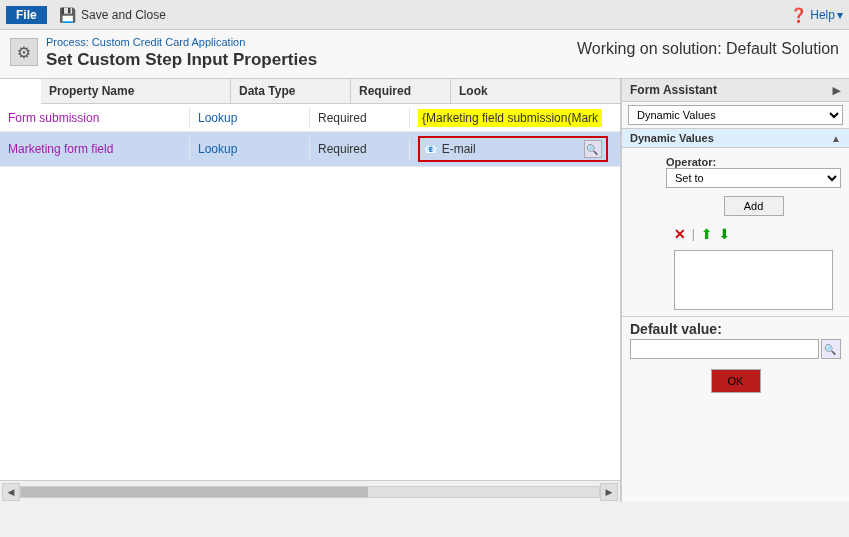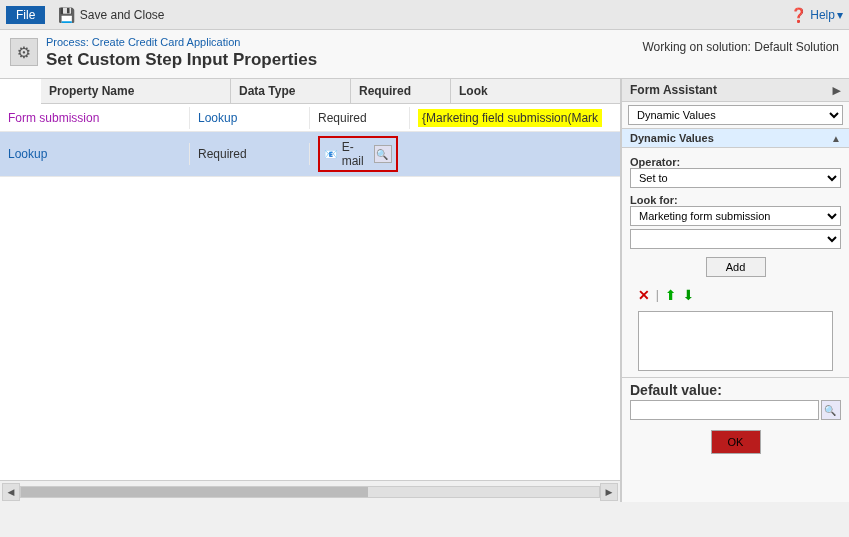--- a/index.html
+++ b/index.html
@@ -15,21 +15,21 @@
       padding: 0 6px;
       gap: 6px;
     }
     .file-btn {
       background: #1560ac;
       color: white;
       padding: 2px 10px;
       border: none;
       cursor: pointer;
       font-size: 12px;
-      font-weight: normal;
+      font-weight: bold;
     }
     .save-close-btn {
       display: flex;
       align-items: center;
       gap: 4px;
       background: none;
       border: 1px solid transparent;
       cursor: pointer;
       padding: 2px 6px;
       font-size: 12px;
@@ -61,21 +61,21 @@
       width: 28px; height: 28px;
       background: #ddd;
       border: 1px solid #bbb;
       display: flex; align-items: center; justify-content: center;
       font-size: 16px;
       color: #555;
       margin-top: 2px;
     }
     .breadcrumb { color: #1560ac; font-size: 11px; cursor: pointer; }
     .page-title { font-size: 17px; font-weight: bold; color: #333; margin-top: 2px; }
-    .working-on { font-size: 12px; color: #333; font-weight: 500; padding-top: 4px; }
+    .working-on { font-size: 16px; color: #333; font-weight: 500; padding-top: 4px; }
 
     
     .main-content {
       display: flex;
       height: calc(537px - 30px - 62px - 22px);
     }
 
     
     .table-area {
       flex: 1;
@@ -224,21 +224,21 @@
       align-items: center;
       justify-content: space-between;
       padding: 3px 8px;
       background: #ddeeff;
       border-bottom: 1px solid #ccc;
       cursor: pointer;
     }
     .dv-title { font-weight: bold; color: #333; font-size: 11px; }
     .dv-collapse { font-size: 10px; color: #555; }
 
-    .dv-content { padding: 6px 8px; display: flex; flex-direction: column; gap: 4px; }
+    .dv-content { padding: 6px 8px; display: flex; flex-direction: column; gap: 4px; margin-left: 36px; }
 
     .field-label { font-weight: bold; color: #333; font-size: 11px; margin-top: 2px; }
     .field-select {
       width: 100%;
       font-size: 11px;
       padding: 2px 4px;
       border: 1px solid #aaa;
       background: white;
     }
 
@@ -319,21 +319,21 @@
     <span class="help-icon">❓</span>
     <span>Help</span>
     <span>▾</span>
   </div>
 </div>
 
 <div class="header-section">
   <div class="header-left">
     <div class="gear-icon-box">⚙</div>
     <div>
-      <div class="breadcrumb">Process: Create Credit Card Application</div>
+      <div class="breadcrumb">Process: Custom Credit Card Application</div>
       <div class="page-title">Set Custom Step Input Properties</div>
     </div>
   </div>
   <div class="working-on">Working on solution: Default Solution</div>
 </div>
 
 <div class="main-content">
 
   <div class="table-area">
     <div class="table-header">
@@ -355,20 +355,21 @@
       <div class="table-row">
         <div class="td link">Form submission</div>
         <div class="td lookup">Lookup</div>
         <div class="td">Required</div>
         <div class="td">
           <span class="value-yellow">{Marketing field submission(Mark</span>
         </div>
       </div>
 
       <div class="table-row selected">
+        <div class="td link">Marketing form field</div>
         <div class="td lookup">Lookup</div>
         <div class="td">Required</div>
         <div class="td">
           <div class="email-field-container">
             <span class="email-icon">📧</span>
             <span class="email-text">E-mail</span>
             <button class="lookup-btn">🔍</button>
           </div>
         </div>
       </div>
@@ -403,29 +404,20 @@
       </div>
       <div class="dv-content">
 
         <div>
           <div class="field-label">Operator:</div>
           <select class="field-select">
             <option>Set to</option>
           </select>
         </div>
 
-        <div>
-          <div class="field-label">Look for:</div>
-          <select class="field-select">
-            <option>Marketing form submission</option>
-          </select>
-          <select class="field-select" style="margin-top:3px;">
-            <option value=""></option>
-          </select>
-        </div>
 
         <button class="add-btn">Add</button>
 
         <div class="action-row">
           <span class="action-x">✕</span>
           <span class="action-divider">|</span>
           <span class="action-up">
             <span class="arrow-up-icon">⬆</span>
           </span>
           <span class="action-down">

